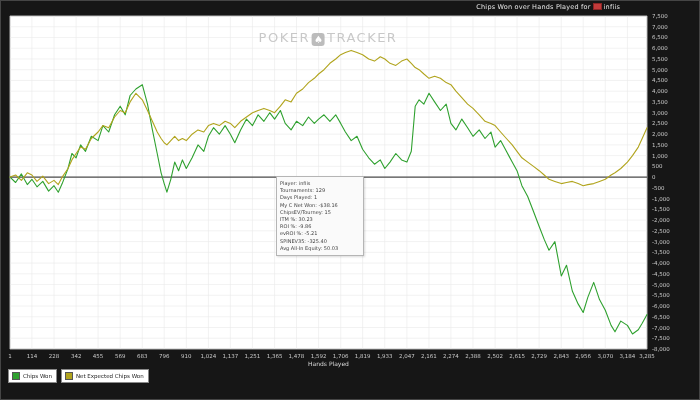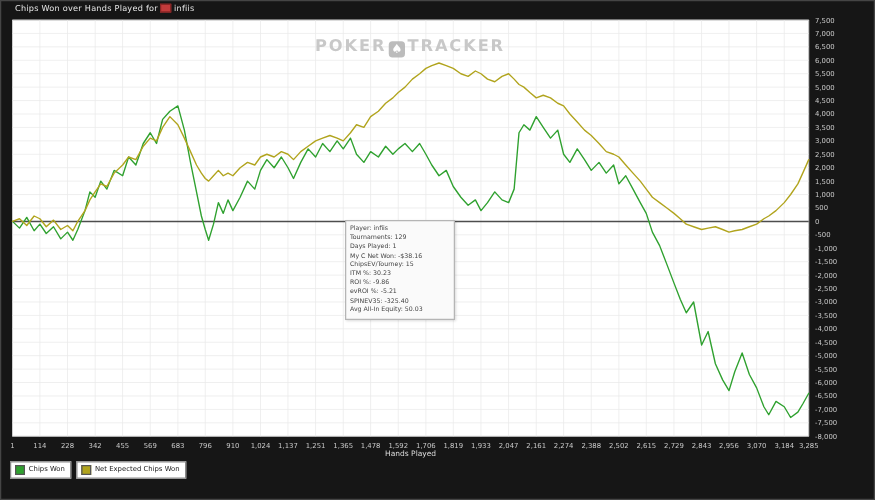--- a/index.html
+++ b/index.html
@@ -3,31 +3,31 @@
 <meta charset="utf-8">
 <style>
   html,body{margin:0;padding:0;}
   body{
     width:700px;height:400px;position:relative;overflow:hidden;
     background:#161616;
     font-family:"DejaVu Sans", sans-serif;
   }
   .frame{position:absolute;inset:0;border:1px solid #454545;}
   .chart-title{
-    position:absolute;top:3px;left:12px;width:620px;text-align:left;
+    position:absolute;top:3px;left:0;width:620px;text-align:right;
     font-size:6.5px;color:#e6e6e6;letter-spacing:.2px;
   }
   .flag{
     display:inline-block;width:7px;height:5px;background:#c23b3b;
     border:0.5px solid #8a2525;vertical-align:middle;margin:0 2px 1px 2px;
   }
   svg{position:absolute;top:0;left:0;}
   .watermark{
     position:absolute;top:30px;left:328px;transform:translateX(-50%);
-    font-size:13px;font-weight:bold;color:#c3c3c3;letter-spacing:1.5px;
+    font-size:13px;font-weight:normal;color:#c3c3c3;letter-spacing:1.5px;
     white-space:nowrap;opacity:.9;
   }
   .watermark .spade-badge{
     display:inline-block;width:13px;height:13px;background:#b5b5b5;color:#fff;
     border-radius:3px;font-size:10px;line-height:13px;text-align:center;
     margin:0 2px;vertical-align:-1px;letter-spacing:0;
   }
   .tooltip{
     position:absolute;left:276px;top:176px;width:80px;
     background:#fafafa;border:1px solid #b5b5b5;padding:3px 3px;

